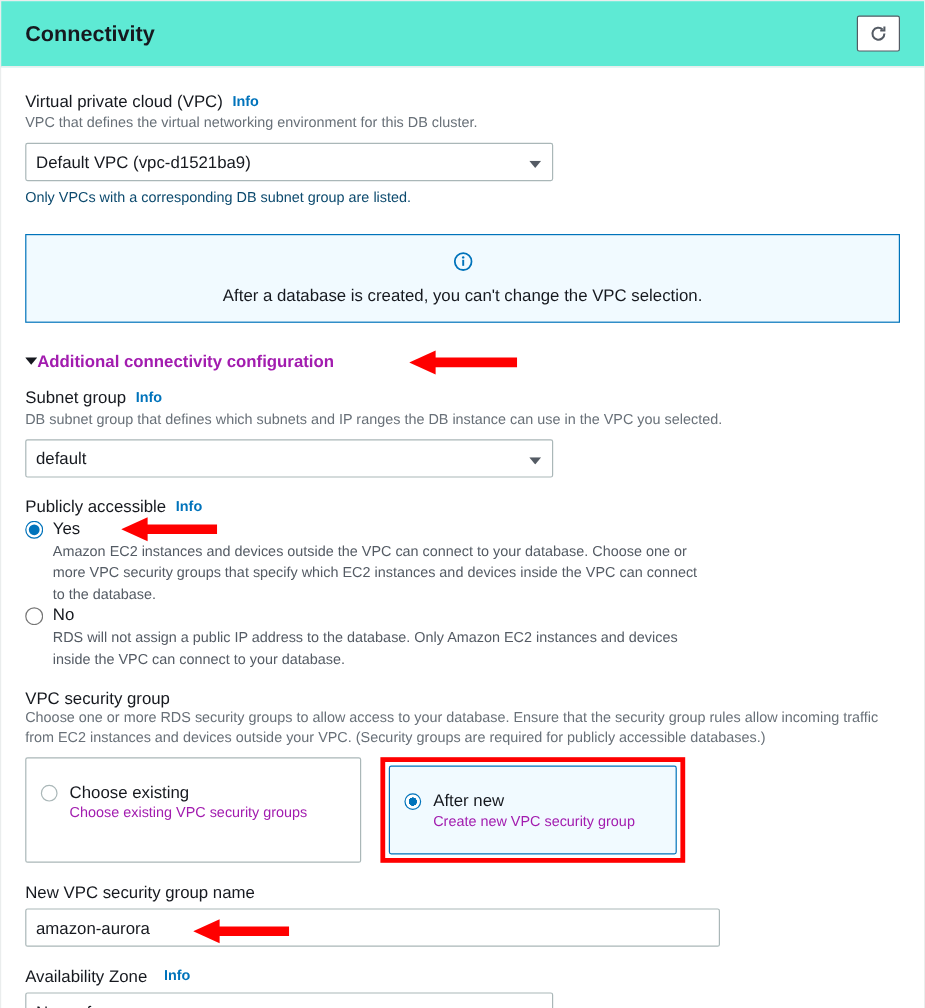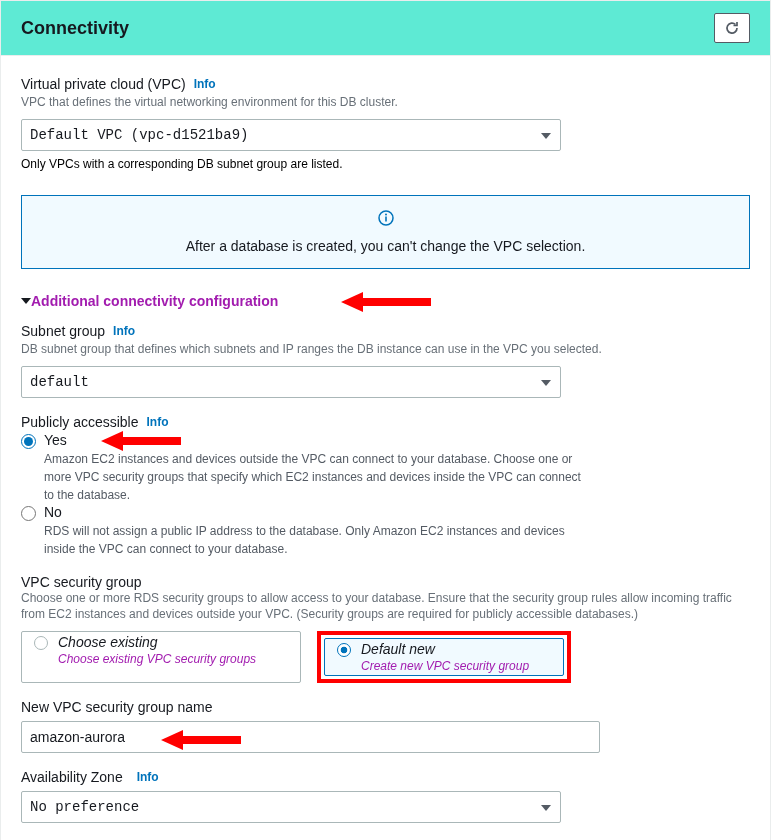--- a/index.html
+++ b/index.html
@@ -63,23 +63,22 @@
       cursor: pointer;
     }
     .field-hint {
       font-size: 12px;
       color: #687078;
       margin-bottom: 8px;
       line-height: 1.4;
     }
     .select-box {
       position: relative;
-      width: 540px;
+      width: 440px;
       max-width: 100%;
-      font-family: Liberation Mono, monospace;
     }
     .select-box-input {
       width: 100%;
       height: 32px;
       padding: 4px 32px 4px 8px;
       border: 1px solid #aab7b8;
       border-radius: 2px;
       background: #fff;
       font-size: 14px;
       color: #16191f;
@@ -89,21 +88,21 @@
     }
     .select-caret {
       position: absolute;
       right: 10px;
       top: 50%;
       transform: translateY(-50%);
       pointer-events: none;
     }
     .select-note {
       font-size: 12px;
-      color: #000000;
+      color: #0c4a6e;
       margin-top: 6px;
     }
     .alert-info {
       margin-top: 24px;
       padding: 14px 16px;
       border: 1px solid #0073bb;
       background: #f1faff;
       display: flex;
       align-items: center;
       gap: 12px;
@@ -157,26 +156,25 @@
       display: flex;
       gap: 16px;
       margin-top: 8px;
     }
     .sg-card {
       flex: 0 0 auto;
       width: 240px;
       border: 1px solid #aab7b8;
       border-radius: 2px;
       background: #fff;
-      padding: 2px 12px;
+      padding: 20px 12px;
       display: flex;
       align-items: flex-start;
       gap: 10px;
       cursor: pointer;
-      font-style: italic;
     }
     .sg-card.selected {
       border-color: #0073bb;
       background: #f1faff;
     }
     .sg-card-title {
       font-size: 14px;
       font-weight: 400;
       color: #16191f;
     }
@@ -330,21 +328,21 @@
           <div class="radio-circle"></div>
           <div>
             <div class="sg-card-title">Choose existing</div>
             <div class="sg-card-desc">Choose existing VPC security groups</div>
           </div>
         </div>
         <div class="highlight-box">
           <div class="sg-card selected">
             <div class="radio-circle filled"></div>
             <div>
-              <div class="sg-card-title">Default new</div>
+              <div class="sg-card-title">After new</div>
               <div class="sg-card-desc">Create new VPC security group</div>
             </div>
           </div>
         </div>
       </div>
     </div>
 
     <div class="section-block" style="position:relative;">
       <div class="field-label" style="margin-bottom:6px;">New VPC security group name</div>
       <input type="text" class="text-input" value="amazon-aurora" style="">

